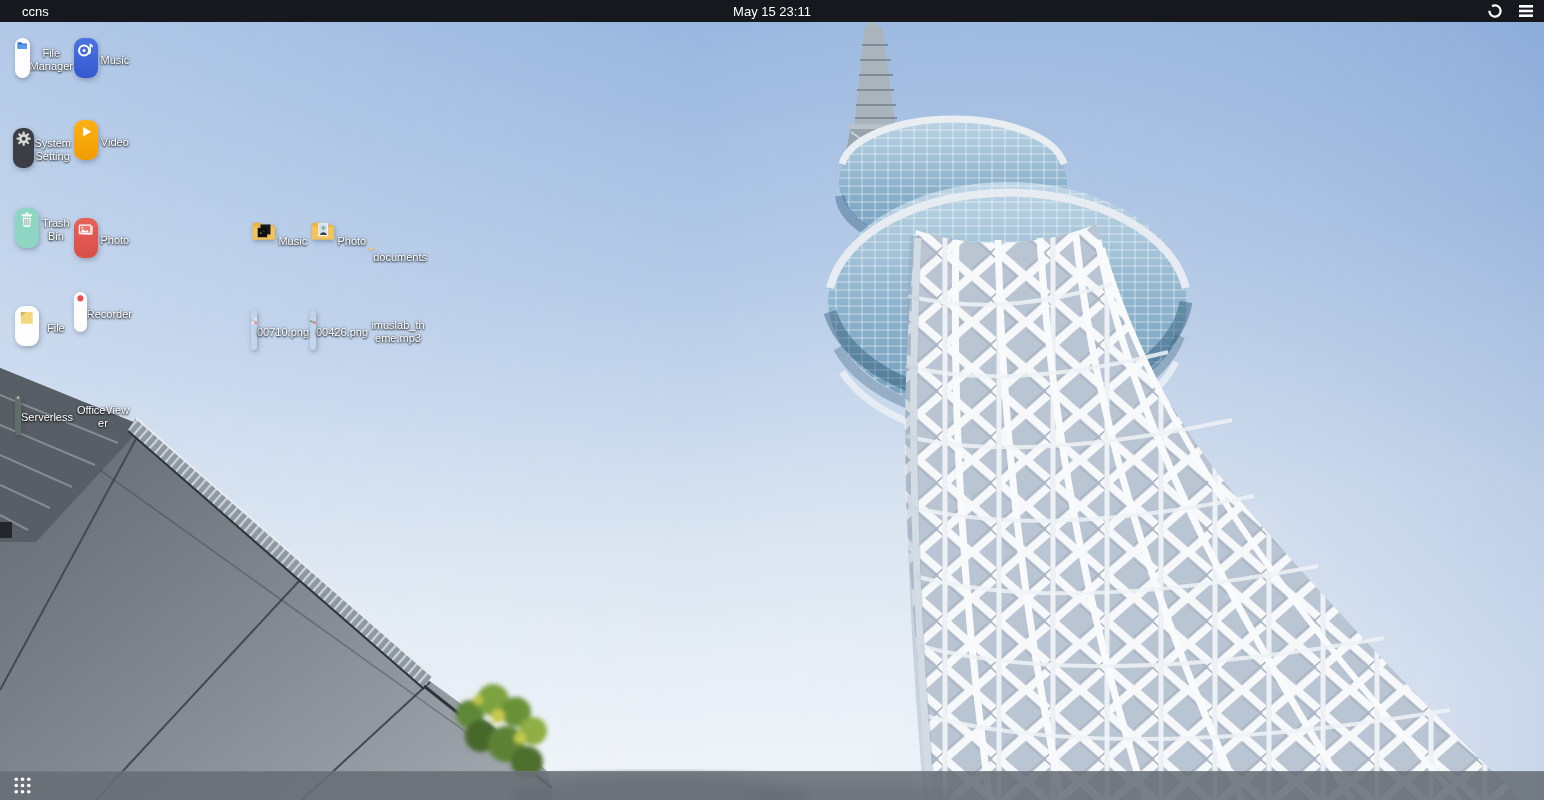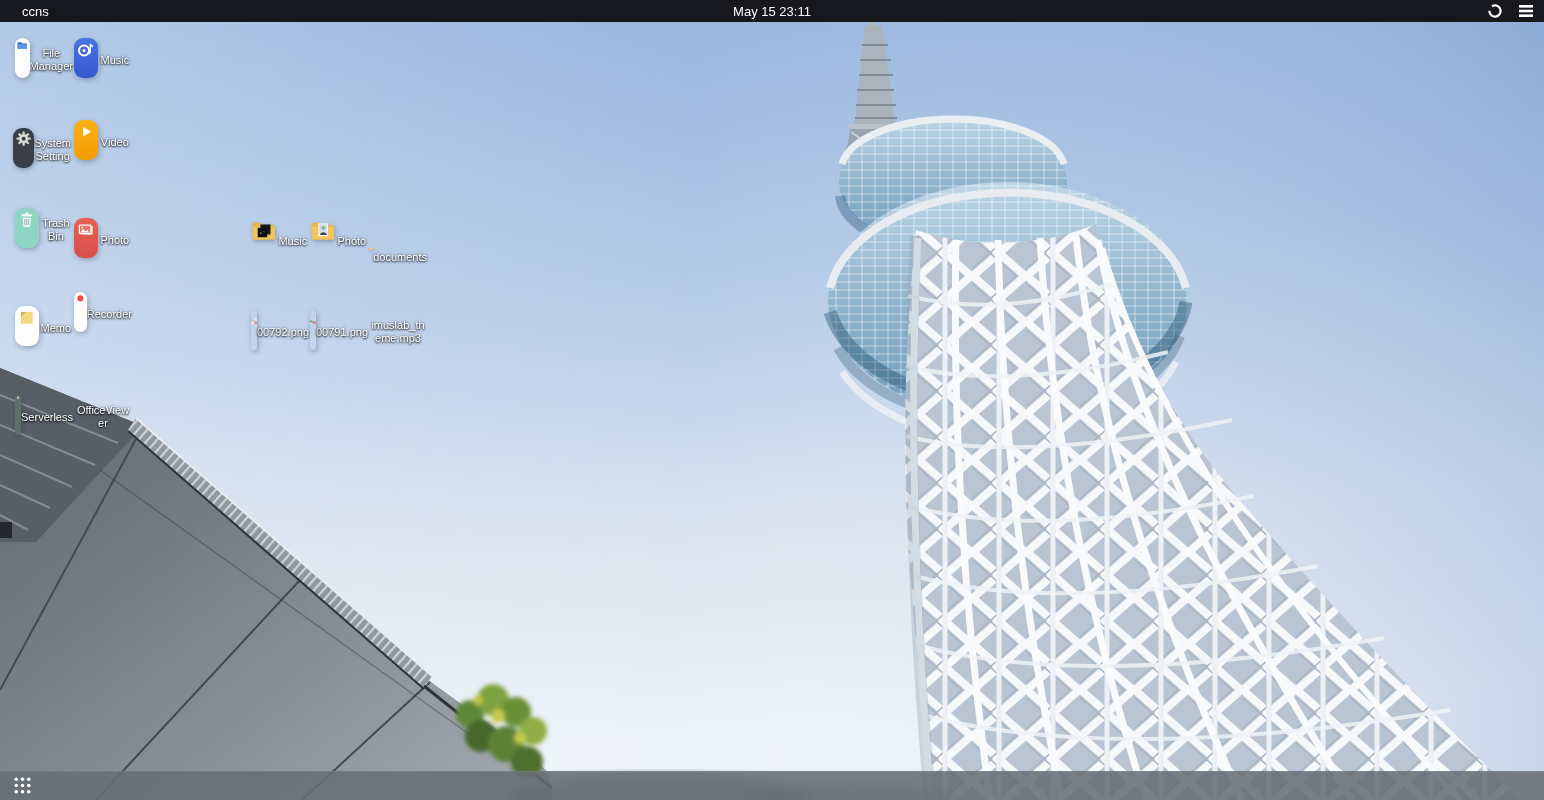--- a/index.html
+++ b/index.html
@@ -276,21 +276,21 @@
     <div class="lbl">Photo</div>
   </div>
 
   <div class="cell" style="left:15px;top:306px">
     <div class="appic white">
       <svg viewBox="0 0 40 40">
         <path d="M10,10 h20 v20 h-20 z" fill="#f2d981"></path>
         <path d="M10,10 h8.5 l-8.5,8.5 z" fill="#d5b25c"></path>
       </svg>
     </div>
-    <div class="lbl">Memo</div>
+    <div class="lbl">File</div>
   </div>
 
   <div class="cell" style="left:74px;top:292px">
     <div class="appic white">
       <svg viewBox="0 0 40 40">
           <circle cx="20" cy="20" r="9.5" fill="#f04c4a"></circle>
         </svg>
     </div>
     <div class="lbl">Recorder</div>
   </div>
@@ -361,38 +361,38 @@
         <rect width="40" height="40" fill="#dfe3e6"></rect>
         <rect x="2" y="3" width="17" height="27" fill="#a8c6de"></rect>
         <path d="M2,12 h17 M2,21 h17 M10.5,3 v27" stroke="#e8eef2" stroke-width="1.4" fill="none"></path>
         <rect x="21" y="13" width="17" height="11" fill="#c7d0d5"></rect>
         <rect x="4" y="28" width="33" height="9" rx="2" fill="#eceef0"></rect>
         <rect x="24.5" y="24.5" width="15" height="15" rx="3.5" fill="#f26b63"></rect>
         <path d="M27,35.5 l3.4,-4.2 l2.5,3 l2,-2.4 l3,3.6 z" fill="#fff"></path>
         <circle cx="29.4" cy="28.8" r="1.3" fill="#fff"></circle>
       </svg>
     </div>
-    <div class="lbl">00792.png</div>
+    <div class="lbl">00710.png</div>
   </div>
 
   <div class="cell" style="left:310px;top:310px">
     <div class="fileic">
       <svg viewBox="0 0 40 40">
         <rect width="40" height="40" fill="#d8dcdf"></rect>
         <rect x="9" y="3" width="23" height="16" fill="#b6d0e2"></rect>
         <path d="M9,11 h23 M20.5,3 v16" stroke="#e6ecf0" stroke-width="1.4" fill="none"></path>
         <circle cx="5" cy="21" r="5.5" fill="#5a6e52"></circle>
         <rect x="8" y="21" width="26" height="11" rx="2.5" fill="#6f9ab0"></rect>
         <rect x="6" y="32" width="30" height="5" fill="#c3c9cc"></rect>
         <rect x="24.5" y="24.5" width="15" height="15" rx="3.5" fill="#f26b63"></rect>
         <path d="M27,35.5 l3.4,-4.2 l2.5,3 l2,-2.4 l3,3.6 z" fill="#fff"></path>
         <circle cx="29.4" cy="28.8" r="1.3" fill="#fff"></circle>
       </svg>
     </div>
-    <div class="lbl">00791.png</div>
+    <div class="lbl">00426.png</div>
   </div>
 
   <div class="cell" style="left:369px;top:310px">
     <div class="fileic">
       <svg viewBox="0 0 40 40">
         <rect width="40" height="40" fill="#26282e"></rect>
         <path d="M26,6 C36,8 38,24 31,38 L36,40 C43,24 40,6 26,6 Z" fill="#eeeef1"></path>
         <circle cx="22" cy="14" r="8.5" fill="#e9e9ec"></circle>
         <path d="M10,40 C10,26 32,26 32,40 Z" fill="#383b44"></path>
         <rect x="18" y="28" width="7" height="4.5" fill="#7b5bd6"></rect>

